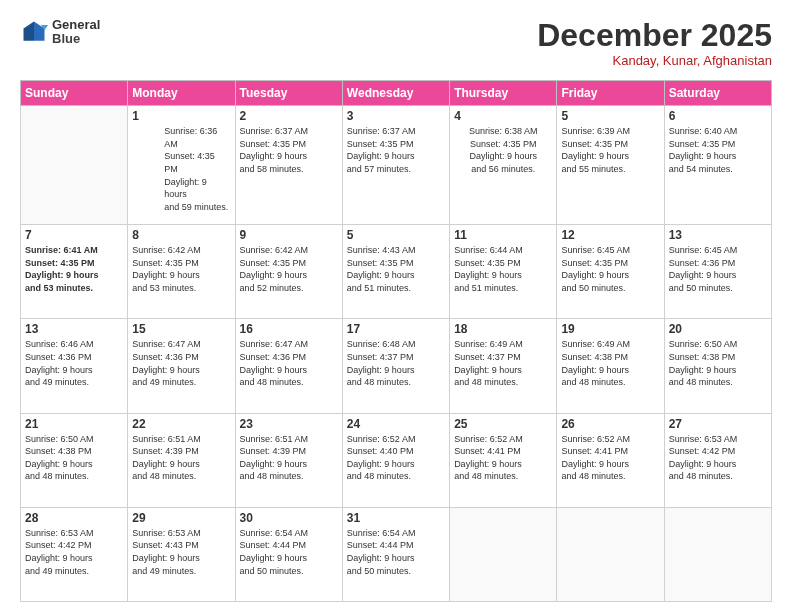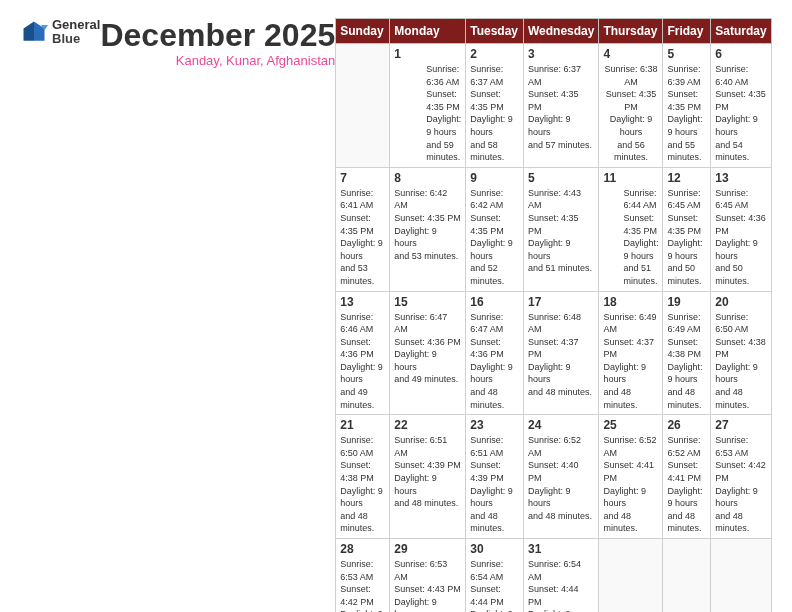--- a/index.html
+++ b/index.html
@@ -8,21 +8,21 @@
       height: 612px;
       font-family: Arial, sans-serif;
       background: #fff;
       overflow: hidden;
     }
     .page {
       width: 792px;
       height: 612px;
       padding: 18px 20px 10px 20px;
       display: flex;
-      flex-direction: row;
+      flex-direction: column;
     }
     .header {
       display: flex;
       justify-content: space-between;
       align-items: flex-start;
       margin-bottom: 12px;
     }
     .logo {
       display: flex;
       align-items: center;
@@ -46,29 +46,29 @@
     }
     .month-title {
       font-size: 32px;
       font-weight: bold;
       color: #333;
       line-height: 1.1;
       text-align: center;
     }
     .subtitle {
       font-size: 13px;
-      color: #ec4899;
+      color: #b91c1c;
     }
     .calendar {
       width: 100%;
       border-collapse: collapse;
       flex: 1;
     }
     .calendar th {
-      background-color: #7f1d1d;
+      background-color: #ec4899;
       color: #fff;
       font-size: 12px;
       font-weight: bold;
       padding: 5px 4px;
       text-align: left;
       border: 1px solid #c0c0c0;
     }
     .calendar td {
       border: 1px solid #d0d0d0;
       vertical-align: top;
@@ -171,21 +171,21 @@
             <span class="day-number">6</span>
             <div class="day-info" style="white-space: pre-line;">Sunrise: 6:40 AM
 Sunset: 4:35 PM
 Daylight: 9 hours
 and 54 minutes.</div>
           </td>
         </tr>
         <tr>
           <td>
             <span class="day-number">7</span>
-            <div class="day-info" style="white-space: pre-line;">Sunrise: 6:41 AM
+            <div class="day-info" style="white-space: pre-line; font-weight: bold;">Sunrise: 6:41 AM
 Sunset: 4:35 PM
 Daylight: 9 hours
 and 53 minutes.</div>
           </td>
           <td>
             <span class="day-number">8</span>
             <div class="day-info" style="white-space: pre-line;">Sunrise: 6:42 AM
 Sunset: 4:35 PM
 Daylight: 9 hours
 and 53 minutes.</div>
@@ -199,21 +199,21 @@
           </td>
           <td>
             <span class="day-number">5</span>
             <div class="day-info" style="white-space: pre-line;">Sunrise: 4:43 AM
 Sunset: 4:35 PM
 Daylight: 9 hours
 and 51 minutes.</div>
           </td>
           <td>
             <span class="day-number">11</span>
-            <div class="day-info" style="white-space: pre-line; margin-left: 20px;">Sunrise: 6:44 AM
+            <div class="day-info" style="white-space: pre-line;">Sunrise: 6:44 AM
 Sunset: 4:35 PM
 Daylight: 9 hours
 and 51 minutes.</div>
           </td>
           <td>
             <span class="day-number">12</span>
             <div class="day-info" style="white-space: pre-line;">Sunrise: 6:45 AM
 Sunset: 4:35 PM
 Daylight: 9 hours
 and 50 minutes.</div>

